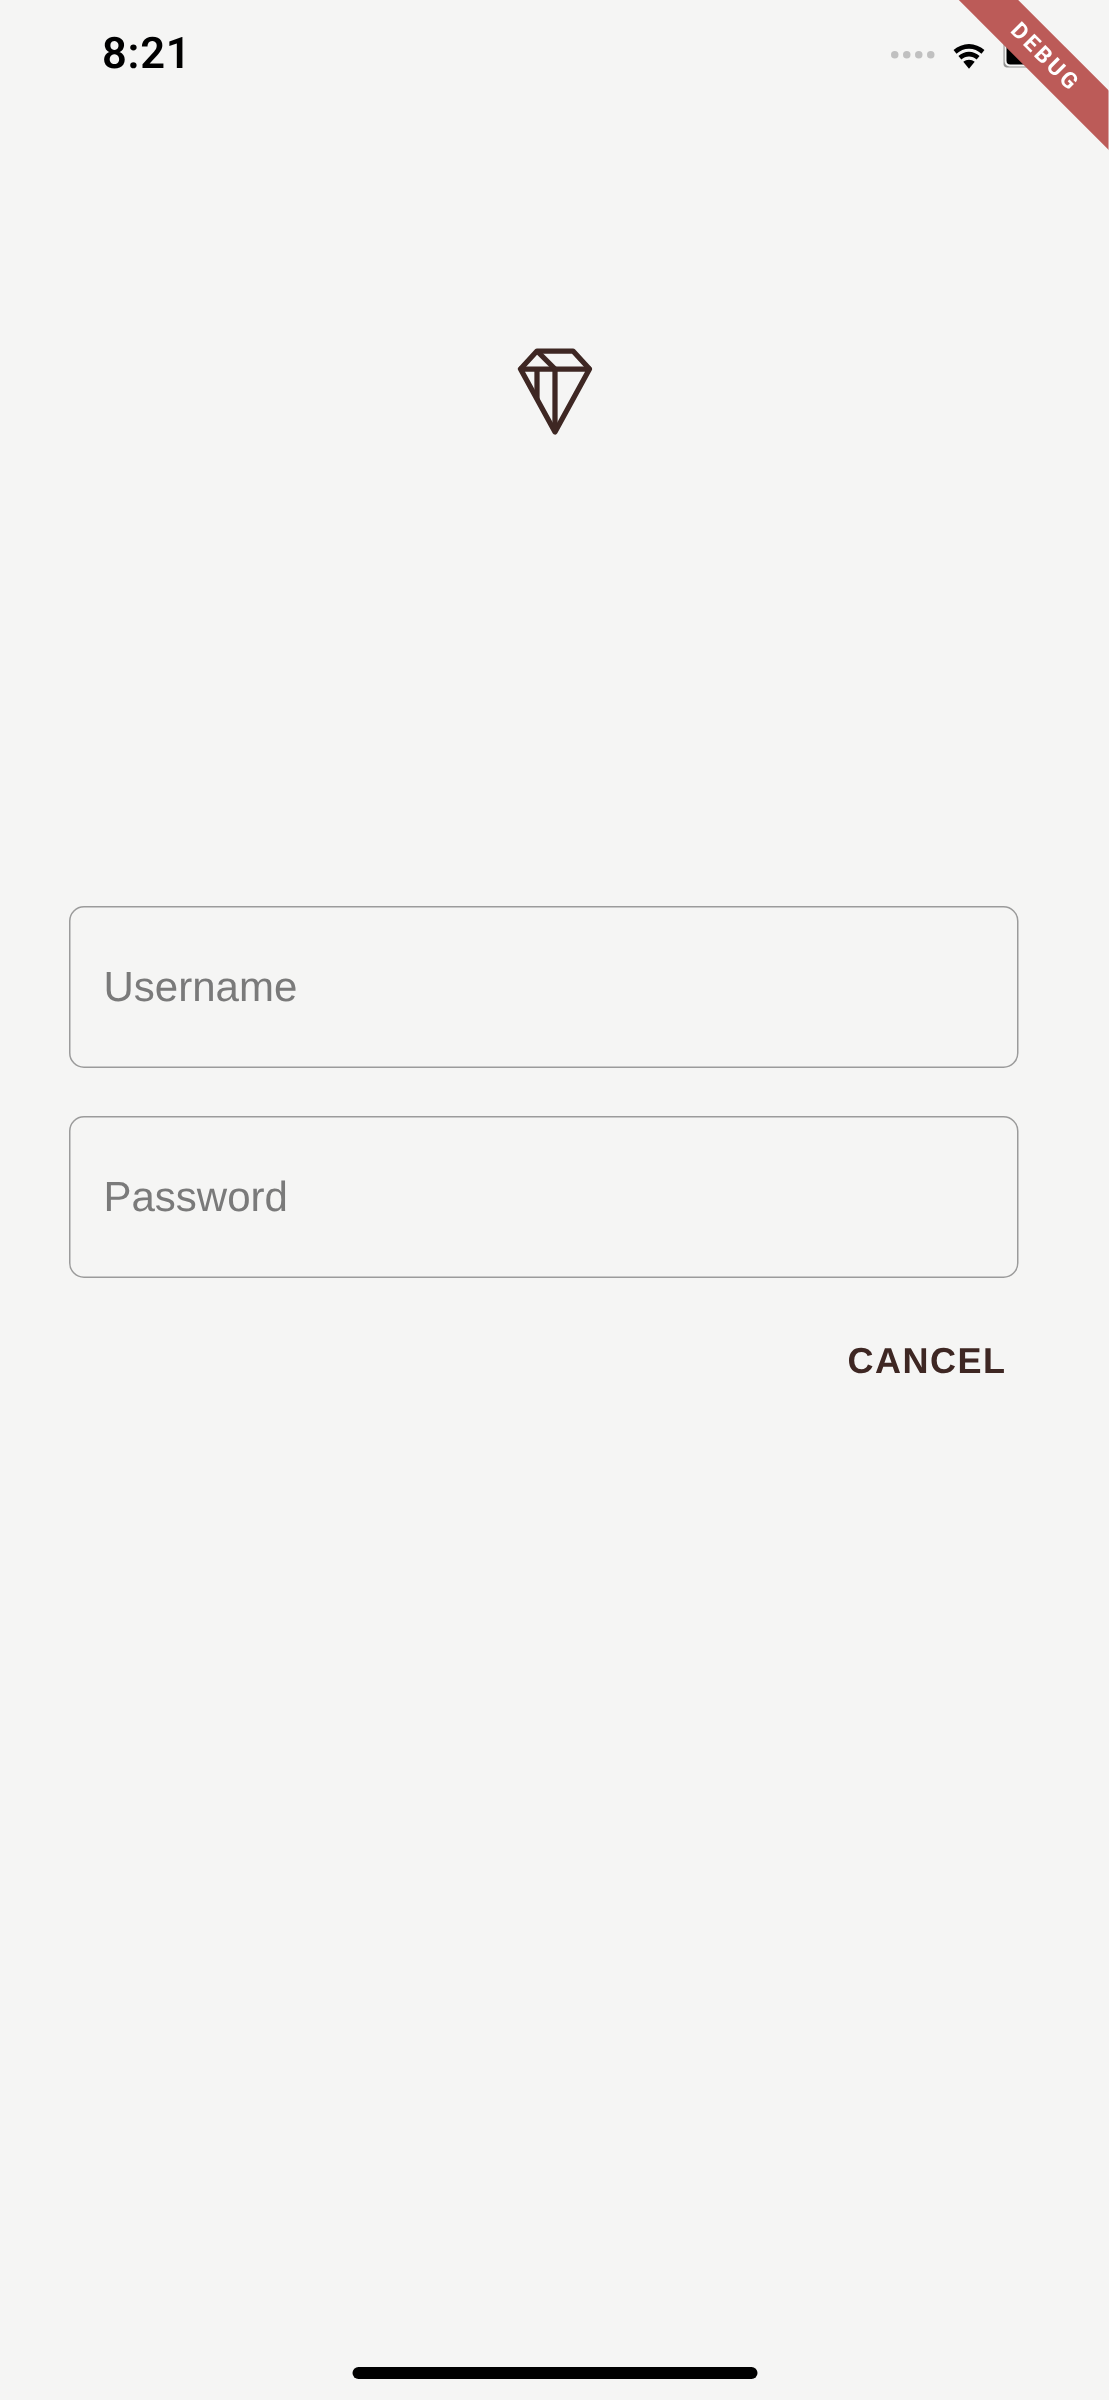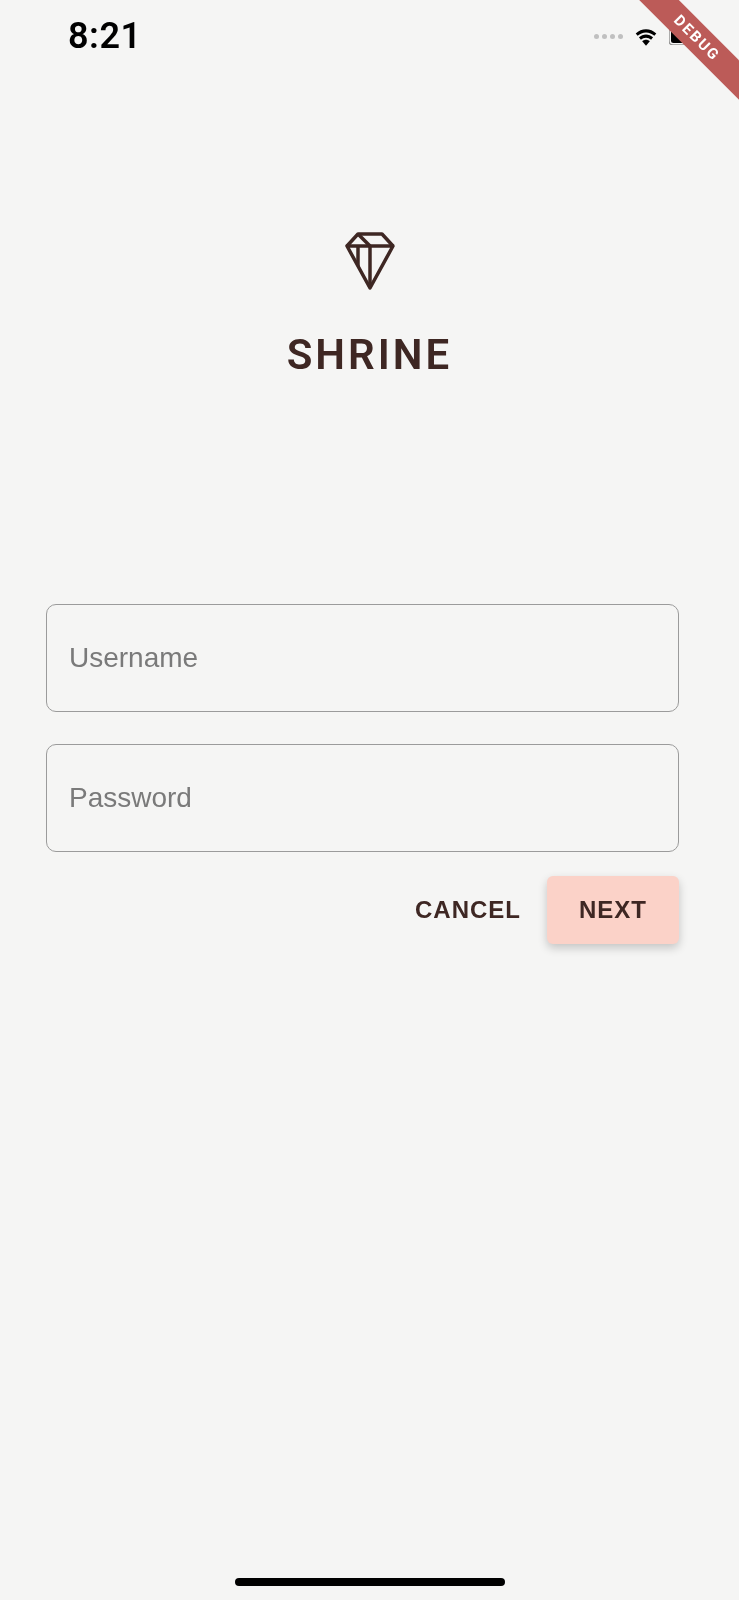--- a/index.html
+++ b/index.html
@@ -24,21 +24,21 @@
       left: 0;
       right: 0;
       height: 72px;
       display: flex;
       align-items: center;
       justify-content: space-between;
       padding: 0 32px 0 68px;
     }
 
     .status-time {
-      font-size: 36px;
+      font-size: 29px;
       font-weight: 600;
       color: #000;
       letter-spacing: 0.5px;
     }
 
     .status-right {
       display: flex;
       align-items: center;
       gap: 10px;
     }
@@ -210,25 +210,23 @@
 </div>
 
 <div class="logo-section">
   <svg class="diamond-icon" viewBox="0 0 62 62" fill="none" stroke="#3e2723" stroke-width="3.5" stroke-linejoin="round">
     <path d="M8 16 L54 16 L31 58 Z"></path>
     <path d="M8 16 L19 4 L43 4 L54 16"></path>
     <path d="M19 4 L31 16"></path>
     <path d="M31 16 L31 58"></path>
     <path d="M19 16 L19 36"></path>
   </svg>
-  <div class="brand-title">SHRINE</div>
 </div>
 
 <div class="form-section">
   <input type="text" class="text-field" placeholder="Username" style="">
   <input type="password" class="text-field" placeholder="Password" style="">
   <div class="button-row">
     <button class="btn-cancel">CANCEL</button>
-    <button class="btn-next">NEXT</button>
   </div>
 </div>
 
 <div class="home-indicator"></div>
 
 </body></html>

